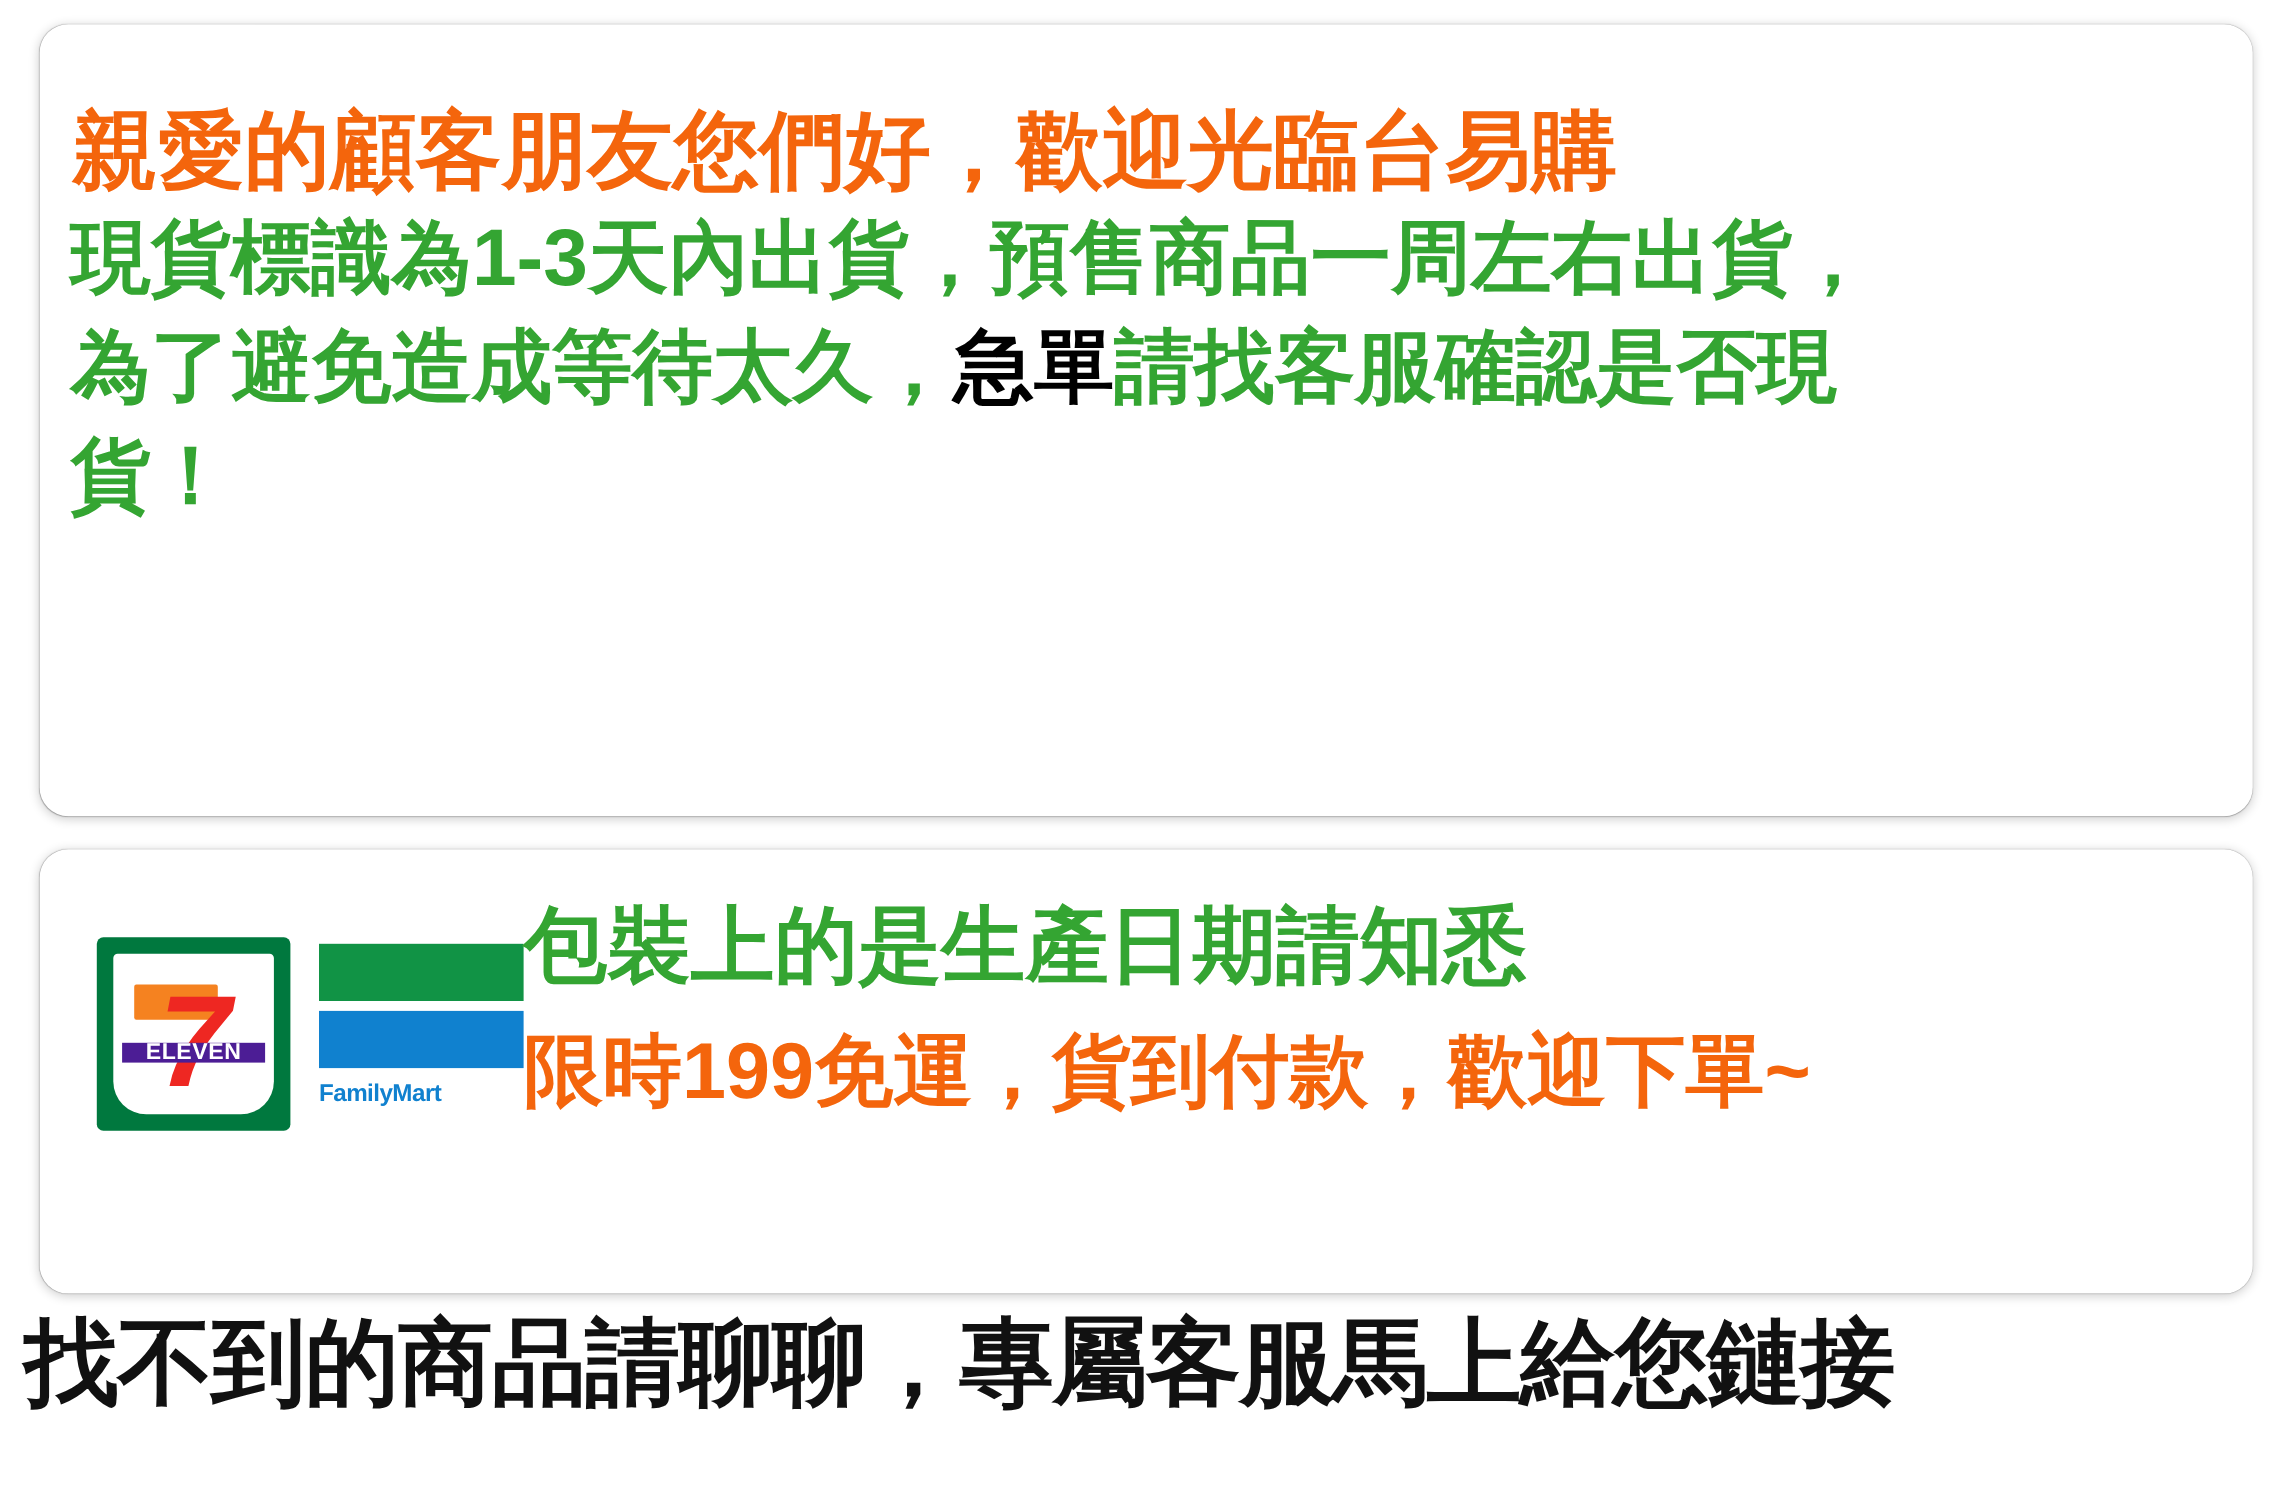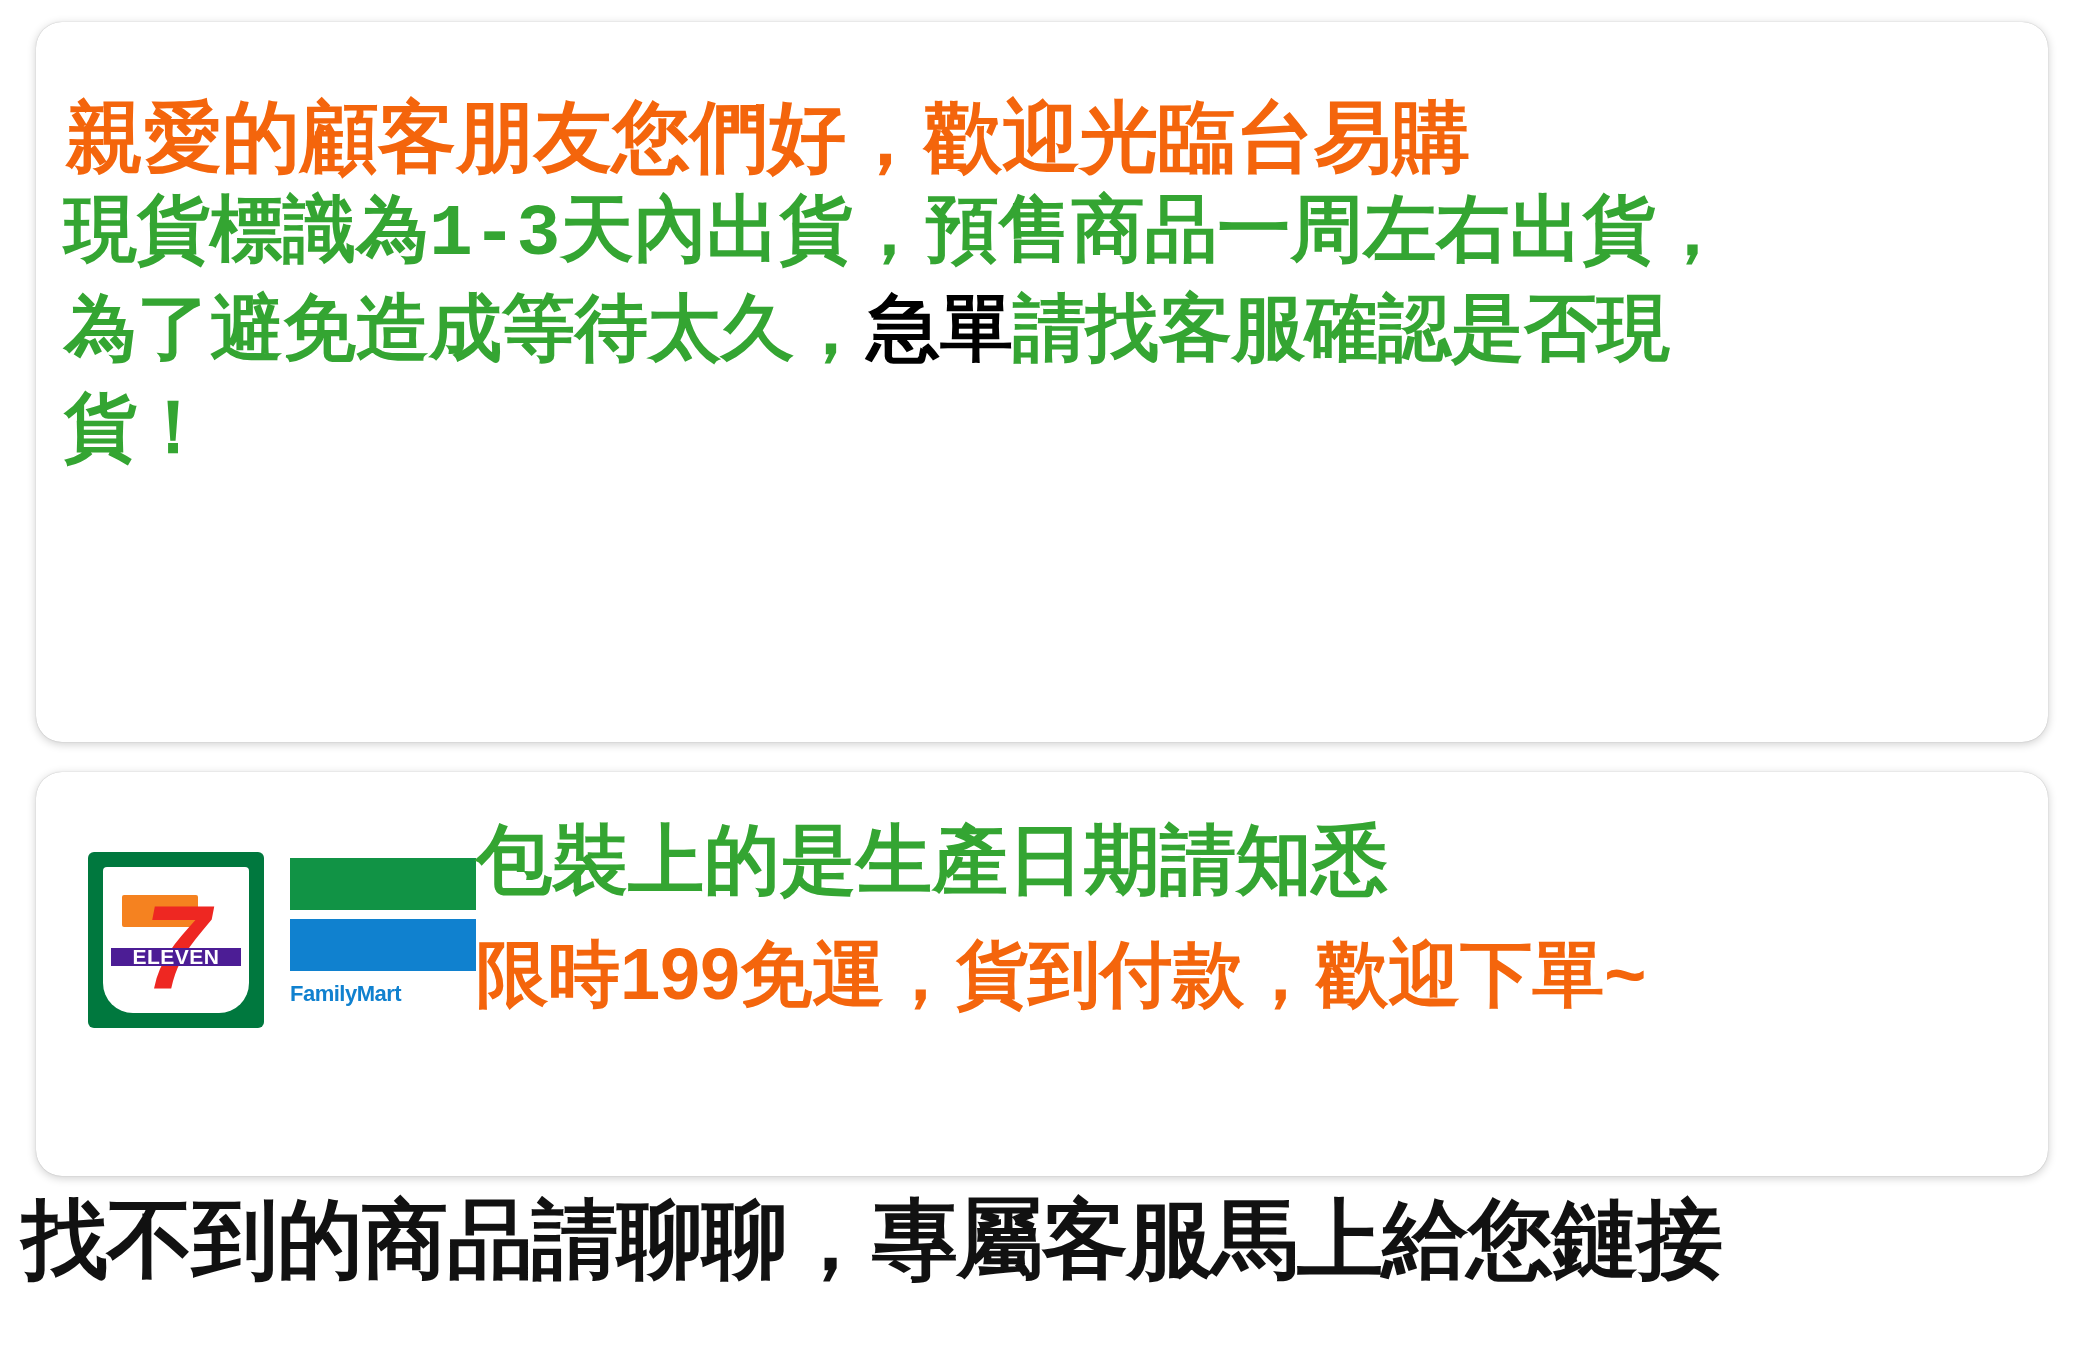--- a/index.html
+++ b/index.html
@@ -69,21 +69,20 @@
     margin-bottom: 22px;
     margin-left: 6px;
   }
 
   .green-line {
     font-size: 73px;
     font-weight: 700;
     color: #34A532;
     margin-bottom: 26px;
     margin-left: 4px;
-    font-family: Liberation Mono, monospace;
   }
 
   .green-line:last-child { margin-bottom: 0; }
 
   .red-em {
     color: #000000;
   }
 
   
   .ship-inner {

